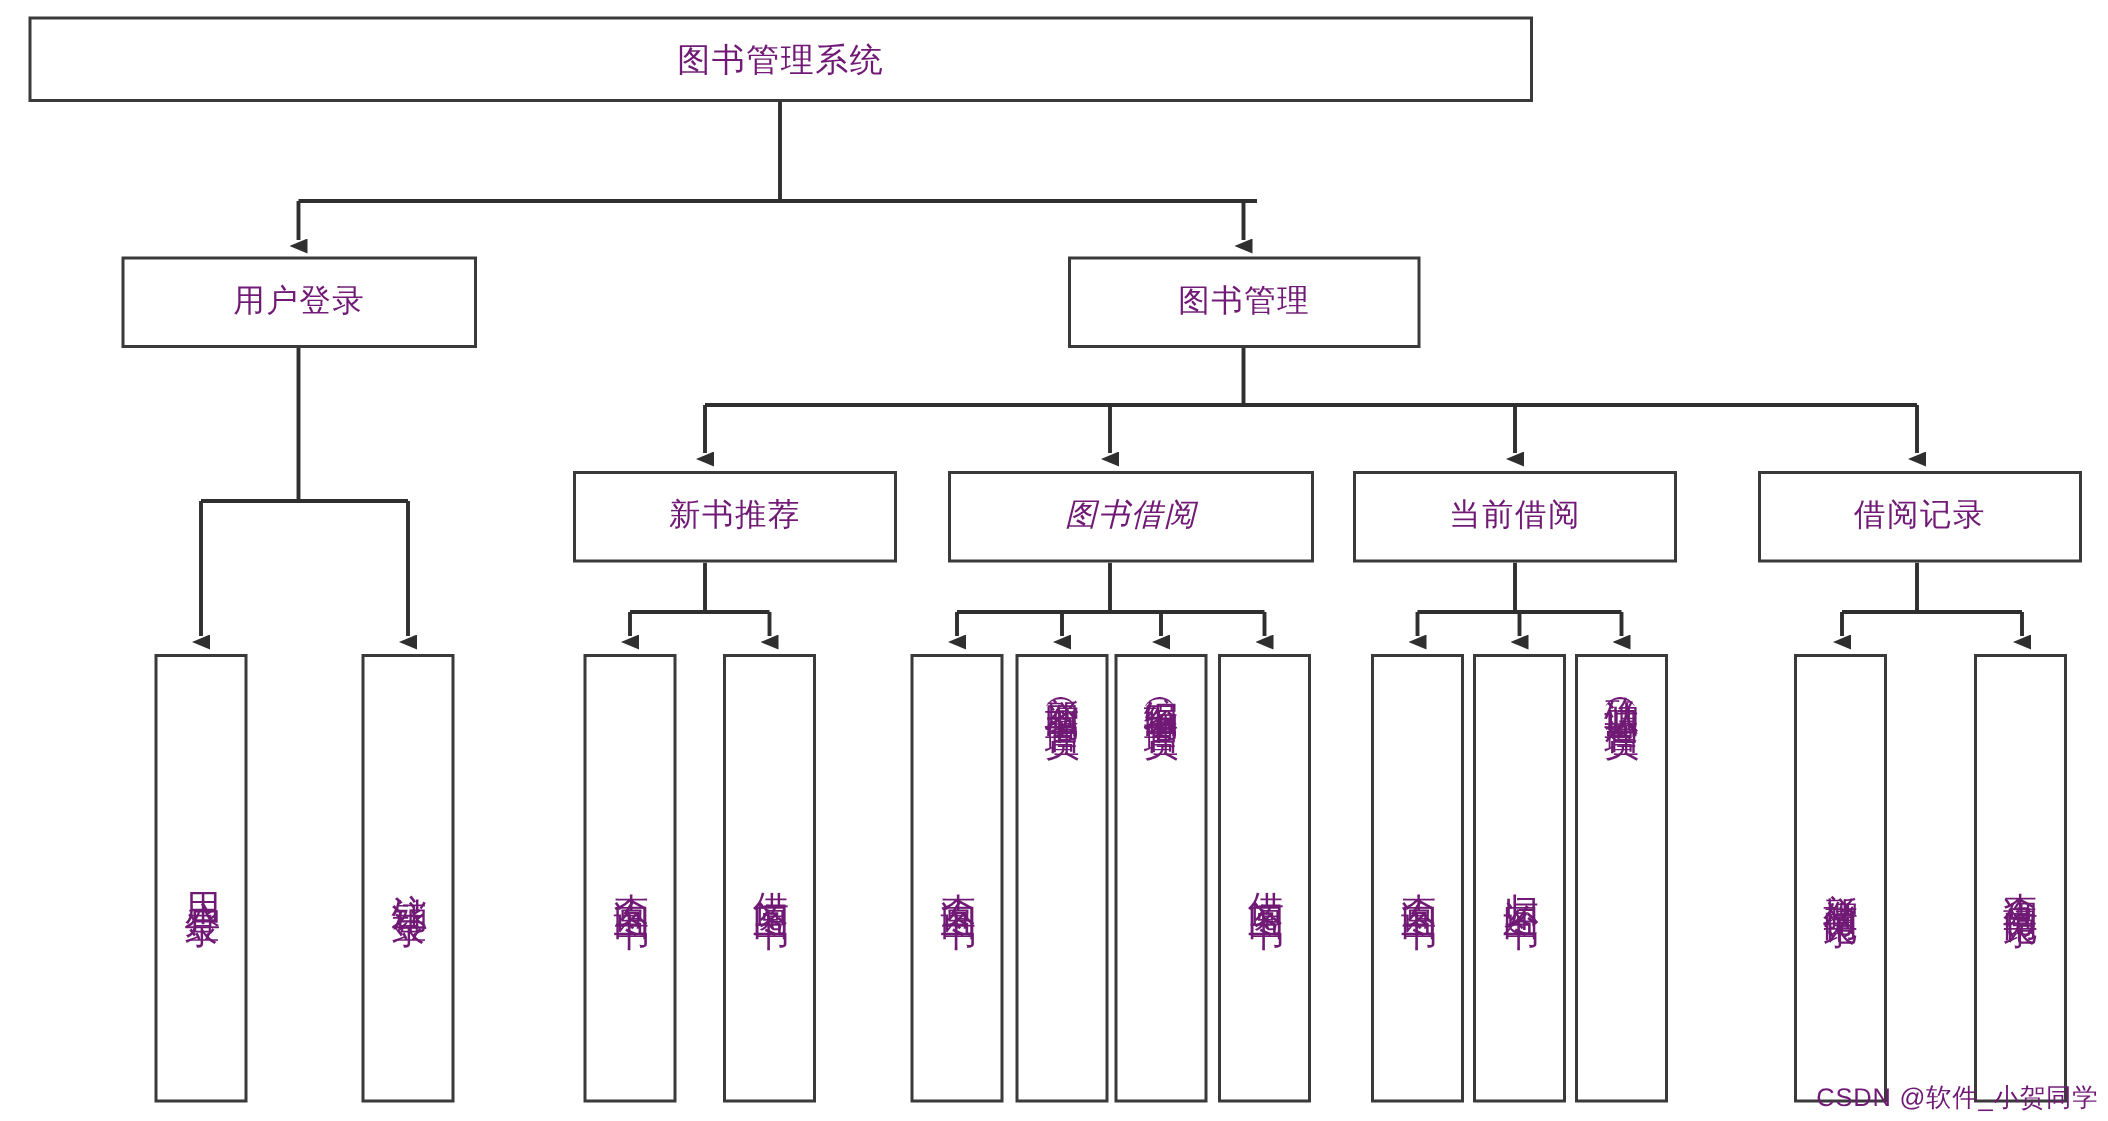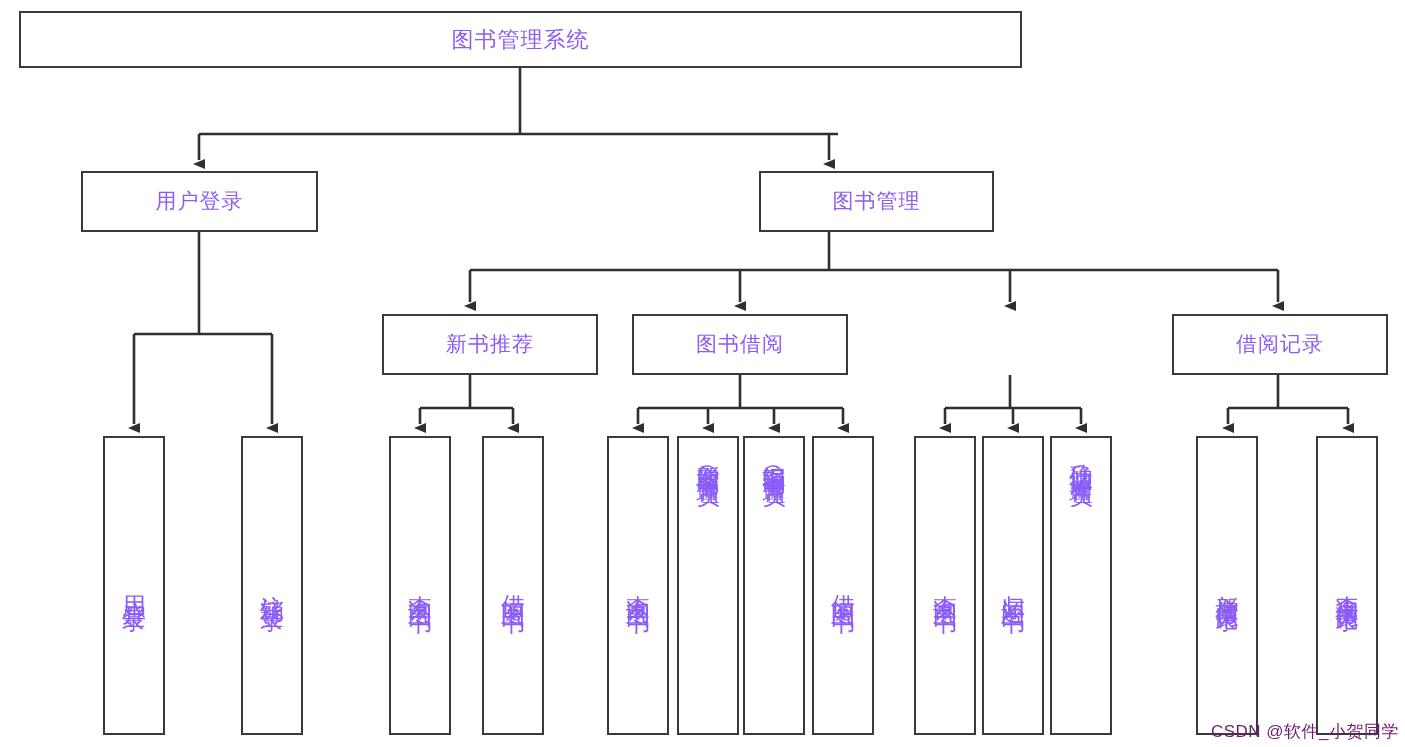--- a/index.html
+++ b/index.html
@@ -14,21 +14,21 @@
   svg#wires{position:absolute;left:0;top:0;width:1405px;height:747px;}
 
   .node{
     position:absolute;
     box-sizing:border-box;
     background:#ffffff;
     border:2.5px solid #3a3a3a;
     display:flex;
     align-items:center;
     justify-content:center;
-    color:#8b5cf6;
+    color:#701a75;
     z-index:2;
   }
   .node .lbl{
     display:block;
     white-space:nowrap;
     line-height:1.18;
   }
 
   
   .h-node .lbl{font-size:21px;letter-spacing:1px;}
@@ -110,29 +110,32 @@
     </g>
   </svg>
 
   <div class="node h-node root" style="left:19px;top:11px;width:1003px;height:57px;">
     <span class="lbl">图书管理系统</span>
   </div>
 
   <div class="node h-node" style="left:81px;top:171px;width:237px;height:61px;">
     <span class="lbl">用户登录</span>
   </div>
-  <div class="node h-node" style="left:712px;top:171px;width:235px;height:61px;margin-left:47px;">
+  <div class="node h-node" style="left:712px;top:171px;width:235px;height:61px;">
     <span class="lbl">图书管理</span>
   </div>
 
   <div class="node h-node" style="left:362px;top:314px;width:216px;height:61px;margin-left:20px;">
     <span class="lbl">新书推荐</span>
   </div>
-  <div class="node h-node" style="left:632px;top:314px;width:216px;height:61px;">
+  <div class="node h-node" style="left:632px;top:314px;width:244px;height:61px;font-style:italic;">
     <span class="lbl">图书借阅</span>
+  </div>
+  <div class="node h-node" style="left:902px;top:314px;width:216px;height:61px;">
+    <span class="lbl">当前借阅</span>
   </div>
   <div class="node h-node" style="left:1172px;top:314px;width:216px;height:61px;">
     <span class="lbl">借阅记录</span>
   </div>
 
   <div class="node v-node" style="left:103px;top:436px;width:62px;height:299px;">
     <span class="lbl">用户登录</span>
   </div>
   <div class="node v-node" style="left:241px;top:436px;width:62px;height:299px;">
     <span class="lbl">注销登录</span>

